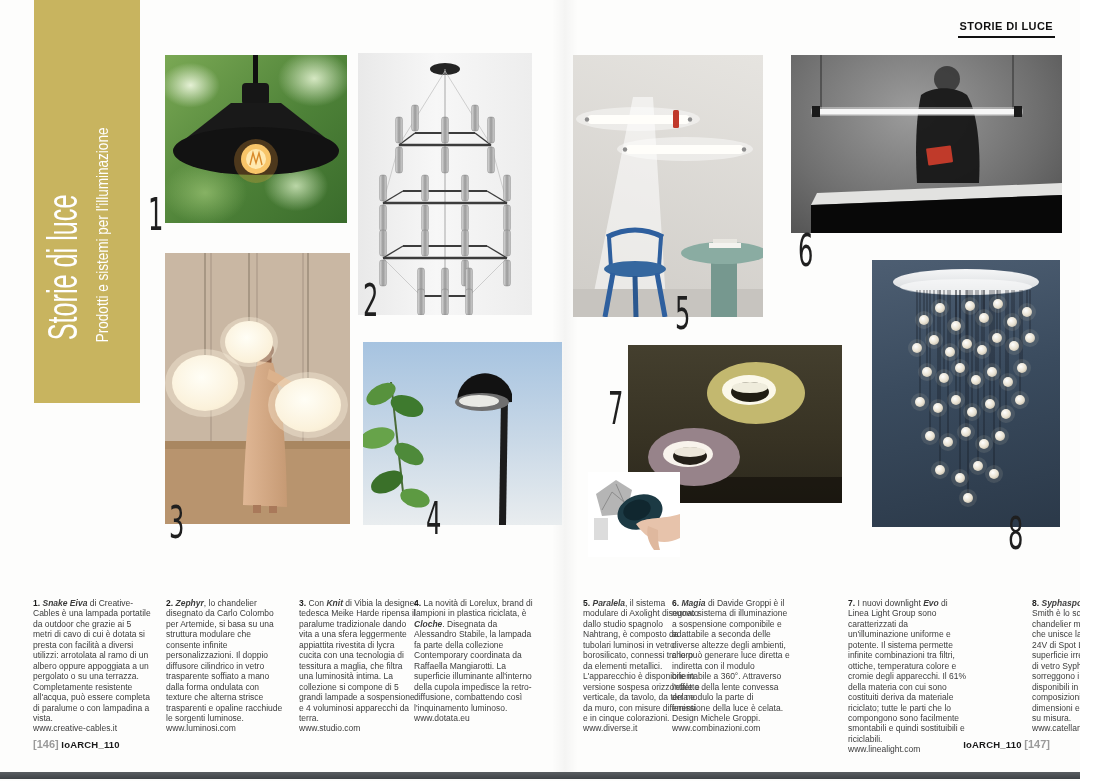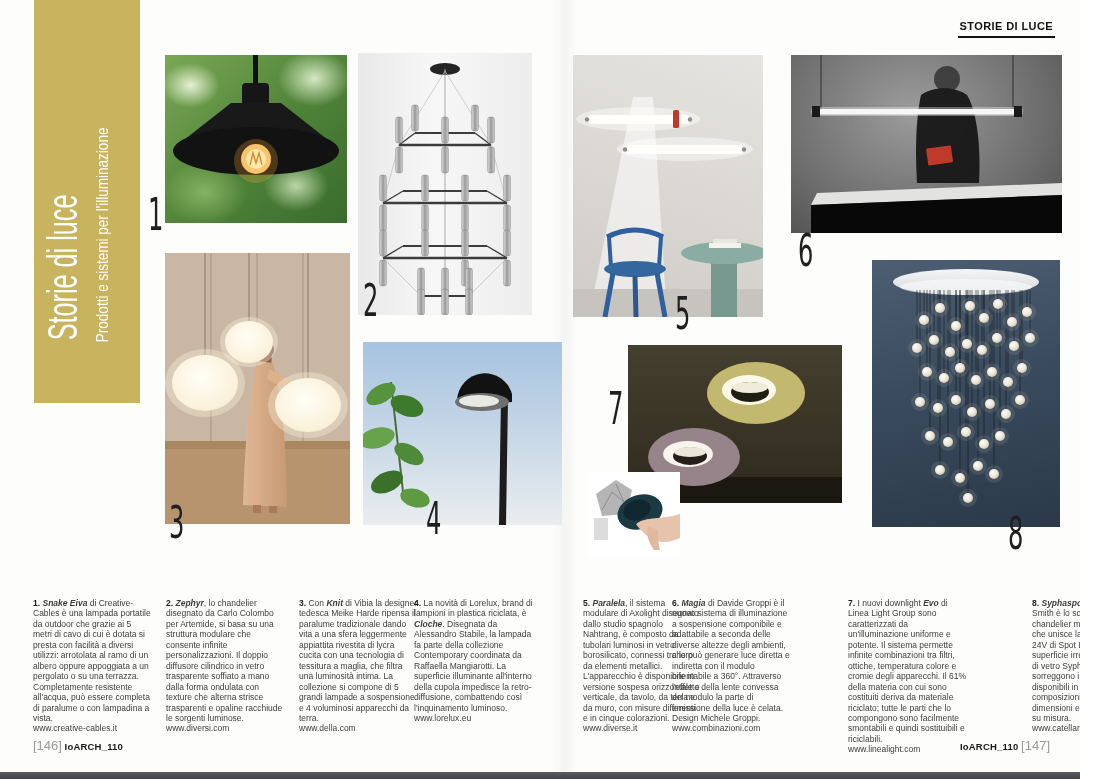--- a/index.html
+++ b/index.html
@@ -62,21 +62,21 @@
 
   
   .col{position:absolute;top:598px;width:119px;font-size:8.5px;line-height:1.23;color:#3c3c3c;}
   .col p{margin:0;}
   .col .num{color:#1c1c1c;}
   .col i{font-weight:bold;}
   .col .url{margin-top:0;}
 
   
   .footer{position:absolute;top:738px;font-size:9.5px;color:#1a1a1a;}
-  .footer .pg{color:#9a9a9a;font-size:13px;}
+  .footer .pg{color:#9a9a9a;font-size:11px;font-weight:bold;}
   .footer b{letter-spacing:.2px;}
   .f-left{left:33px;}
   .f-right{right:30px;text-align:right;}
 </style>
 </head>
 <body>
 
 <div id="page">
 
   <div class="right-edge-line"></div>
@@ -461,29 +461,29 @@
   <div class="fig-num n6">6</div>
   <div class="fig-num n7">7</div>
   <div class="fig-num n8">8</div>
 
   <div class="col" style="left:33px">
     <p class="desc"><b class="num">1.</b> <span></span><b><i>Snake Eiva</i></b><span> di Creative-Cables è una lampada portatile da outdoor che grazie ai 5 metri di cavo di cui è dotata si presta con facilità a diversi utilizzi: arrotolata al ramo di un albero oppure appoggiata a un pergolato o su una terrazza. Completamente resistente all'acqua, può essere completa di paralume o con lampadina a vista.</span></p>
     <p class="url">www.creative-cables.it</p>
   </div>
   <div class="col" style="left:166px">
     <p class="desc"><b class="num">2.</b> <span></span><b><i>Zephyr</i></b><span>, lo chandelier disegnato da Carlo Colombo per Artemide, si basa su una struttura modulare che consente infinite personalizzazioni. Il doppio diffusore cilindrico in vetro trasparente soffiato a mano dalla forma ondulata con texture che alterna strisce trasparenti e opaline racchiude le sorgenti luminose.</span></p>
-    <p class="url">www.diversi.com</p>
+    <p class="url">www.luminosi.com</p>
   </div>
   <div class="col" style="left:299px">
     <p class="desc"><b class="num">3.</b> <span>Con </span><b><i>Knit</i></b><span> di Vibia la designer tedesca Meike Harde ripensa il paralume tradizionale dando vita a una sfera leggermente appiattita rivestita di lycra cucita con una tecnologia di tessitura a maglia, che filtra una luminosità intima. La collezione si compone di 5 grandi lampade a sospensione e 4 voluminosi apparecchi da terra.</span></p>
-    <p class="url">www.della.com</p>
+    <p class="url">www.studio.com</p>
   </div>
   <div class="col" style="left:414px">
     <p class="desc"><b class="num">4.</b> <span>La novità di Lorelux, brand di lampioni in plastica riciclata, è </span><b><i>Cloche</i></b><span>. Disegnata da Alessandro Stabile, la lampada fa parte della collezione Contemporary coordinata da Raffaella Mangiarotti. La superficie illuminante all'interno della cupola impedisce la retro-diffusione, combattendo così l'inquinamento luminoso.</span></p>
-    <p class="url">www.lorelux.eu</p>
+    <p class="url">www.dotata.eu</p>
   </div>
   <div class="col" style="left:583px">
     <p class="desc"><b class="num">5.</b> <span></span><b><i>Paralela</i></b><span>, il sistema modulare di Axolight disegnato dallo studio spagnolo Nahtrang, è composto da tubolari luminosi in vetro borosilicato, connessi tra loro da elementi metallici. L'apparecchio è disponibile in versione sospesa orizzontale e verticale, da tavolo, da terra e da muro, con misure differenti e in cinque colorazioni.</span></p>
     <p class="url">www.diverse.it</p>
   </div>
   <div class="col" style="left:672px">
     <p class="desc"><b class="num">6.</b> <span></span><b><i>Magia</i></b><span> di Davide Groppi è il nuovo sistema di illuminazione a sospensione componibile e adattabile a seconda delle diverse altezze degli ambienti, che può generare luce diretta e indiretta con il modulo orientabile a 360°. Attraverso l'effetto della lente convessa del modulo la parte di emissione della luce è celata. Design Michele Groppi.</span></p>
     <p class="url">www.combinazioni.com</p>
   </div>
   <div class="col" style="left:848px">

